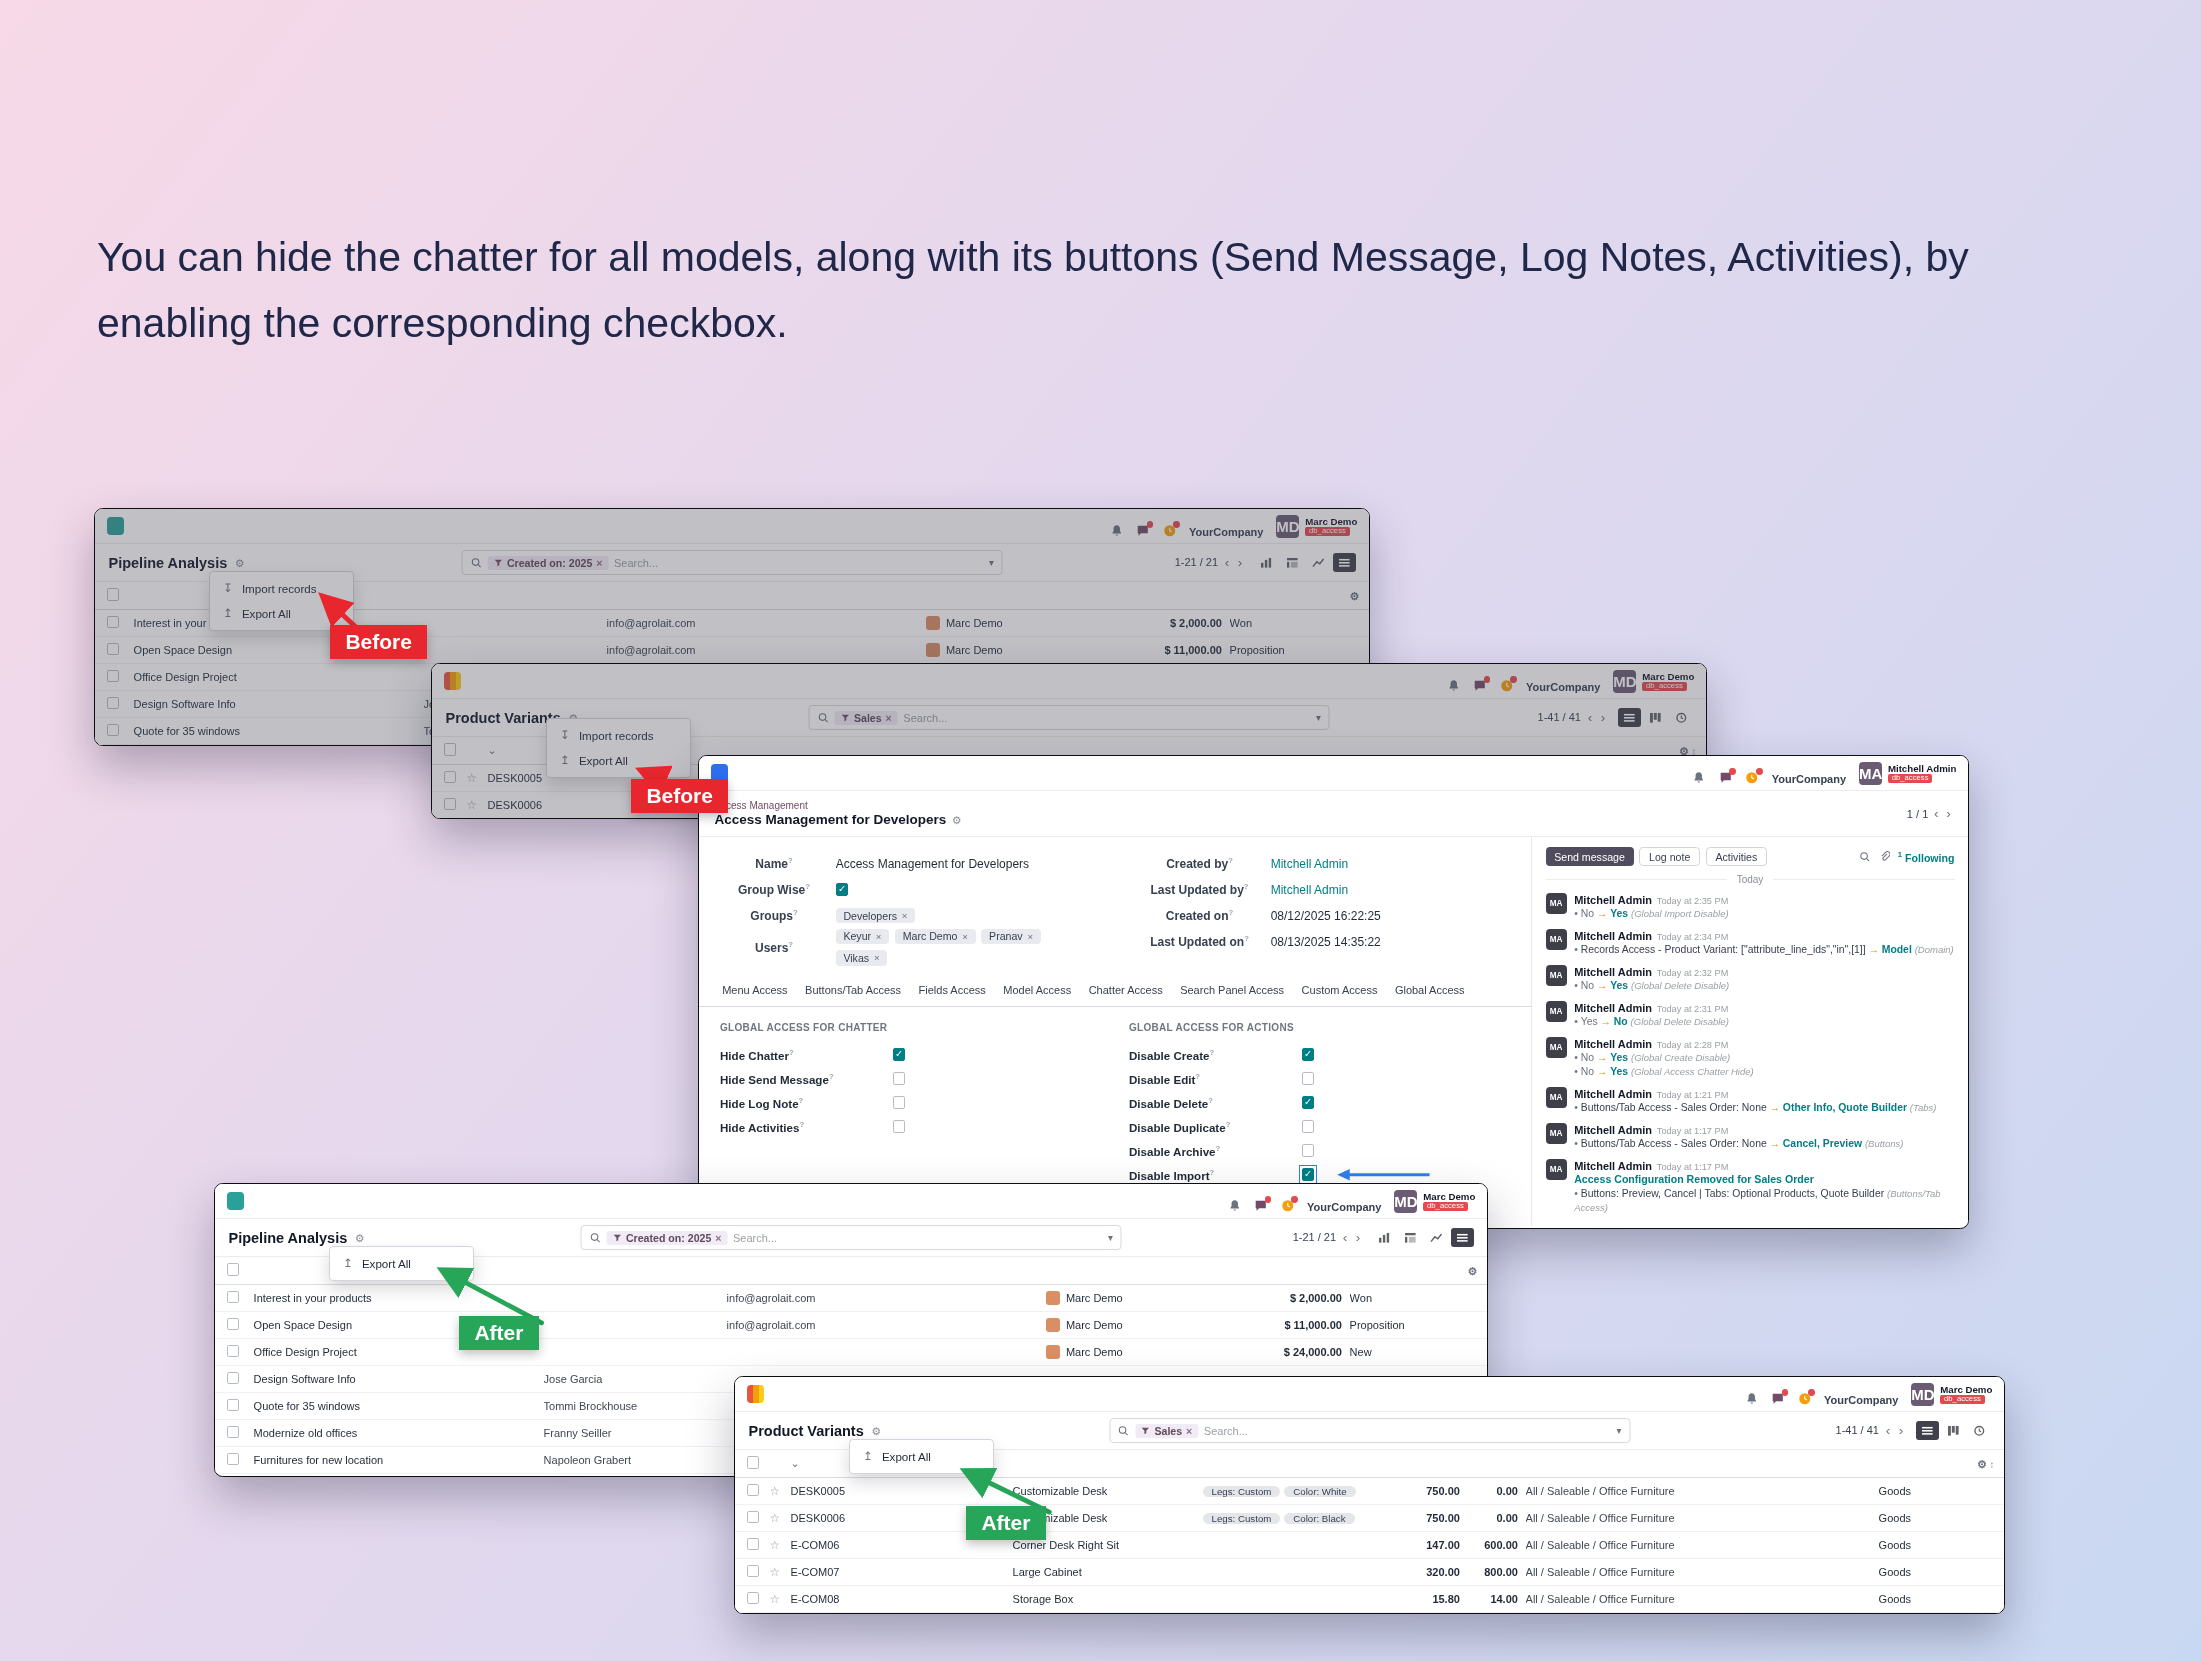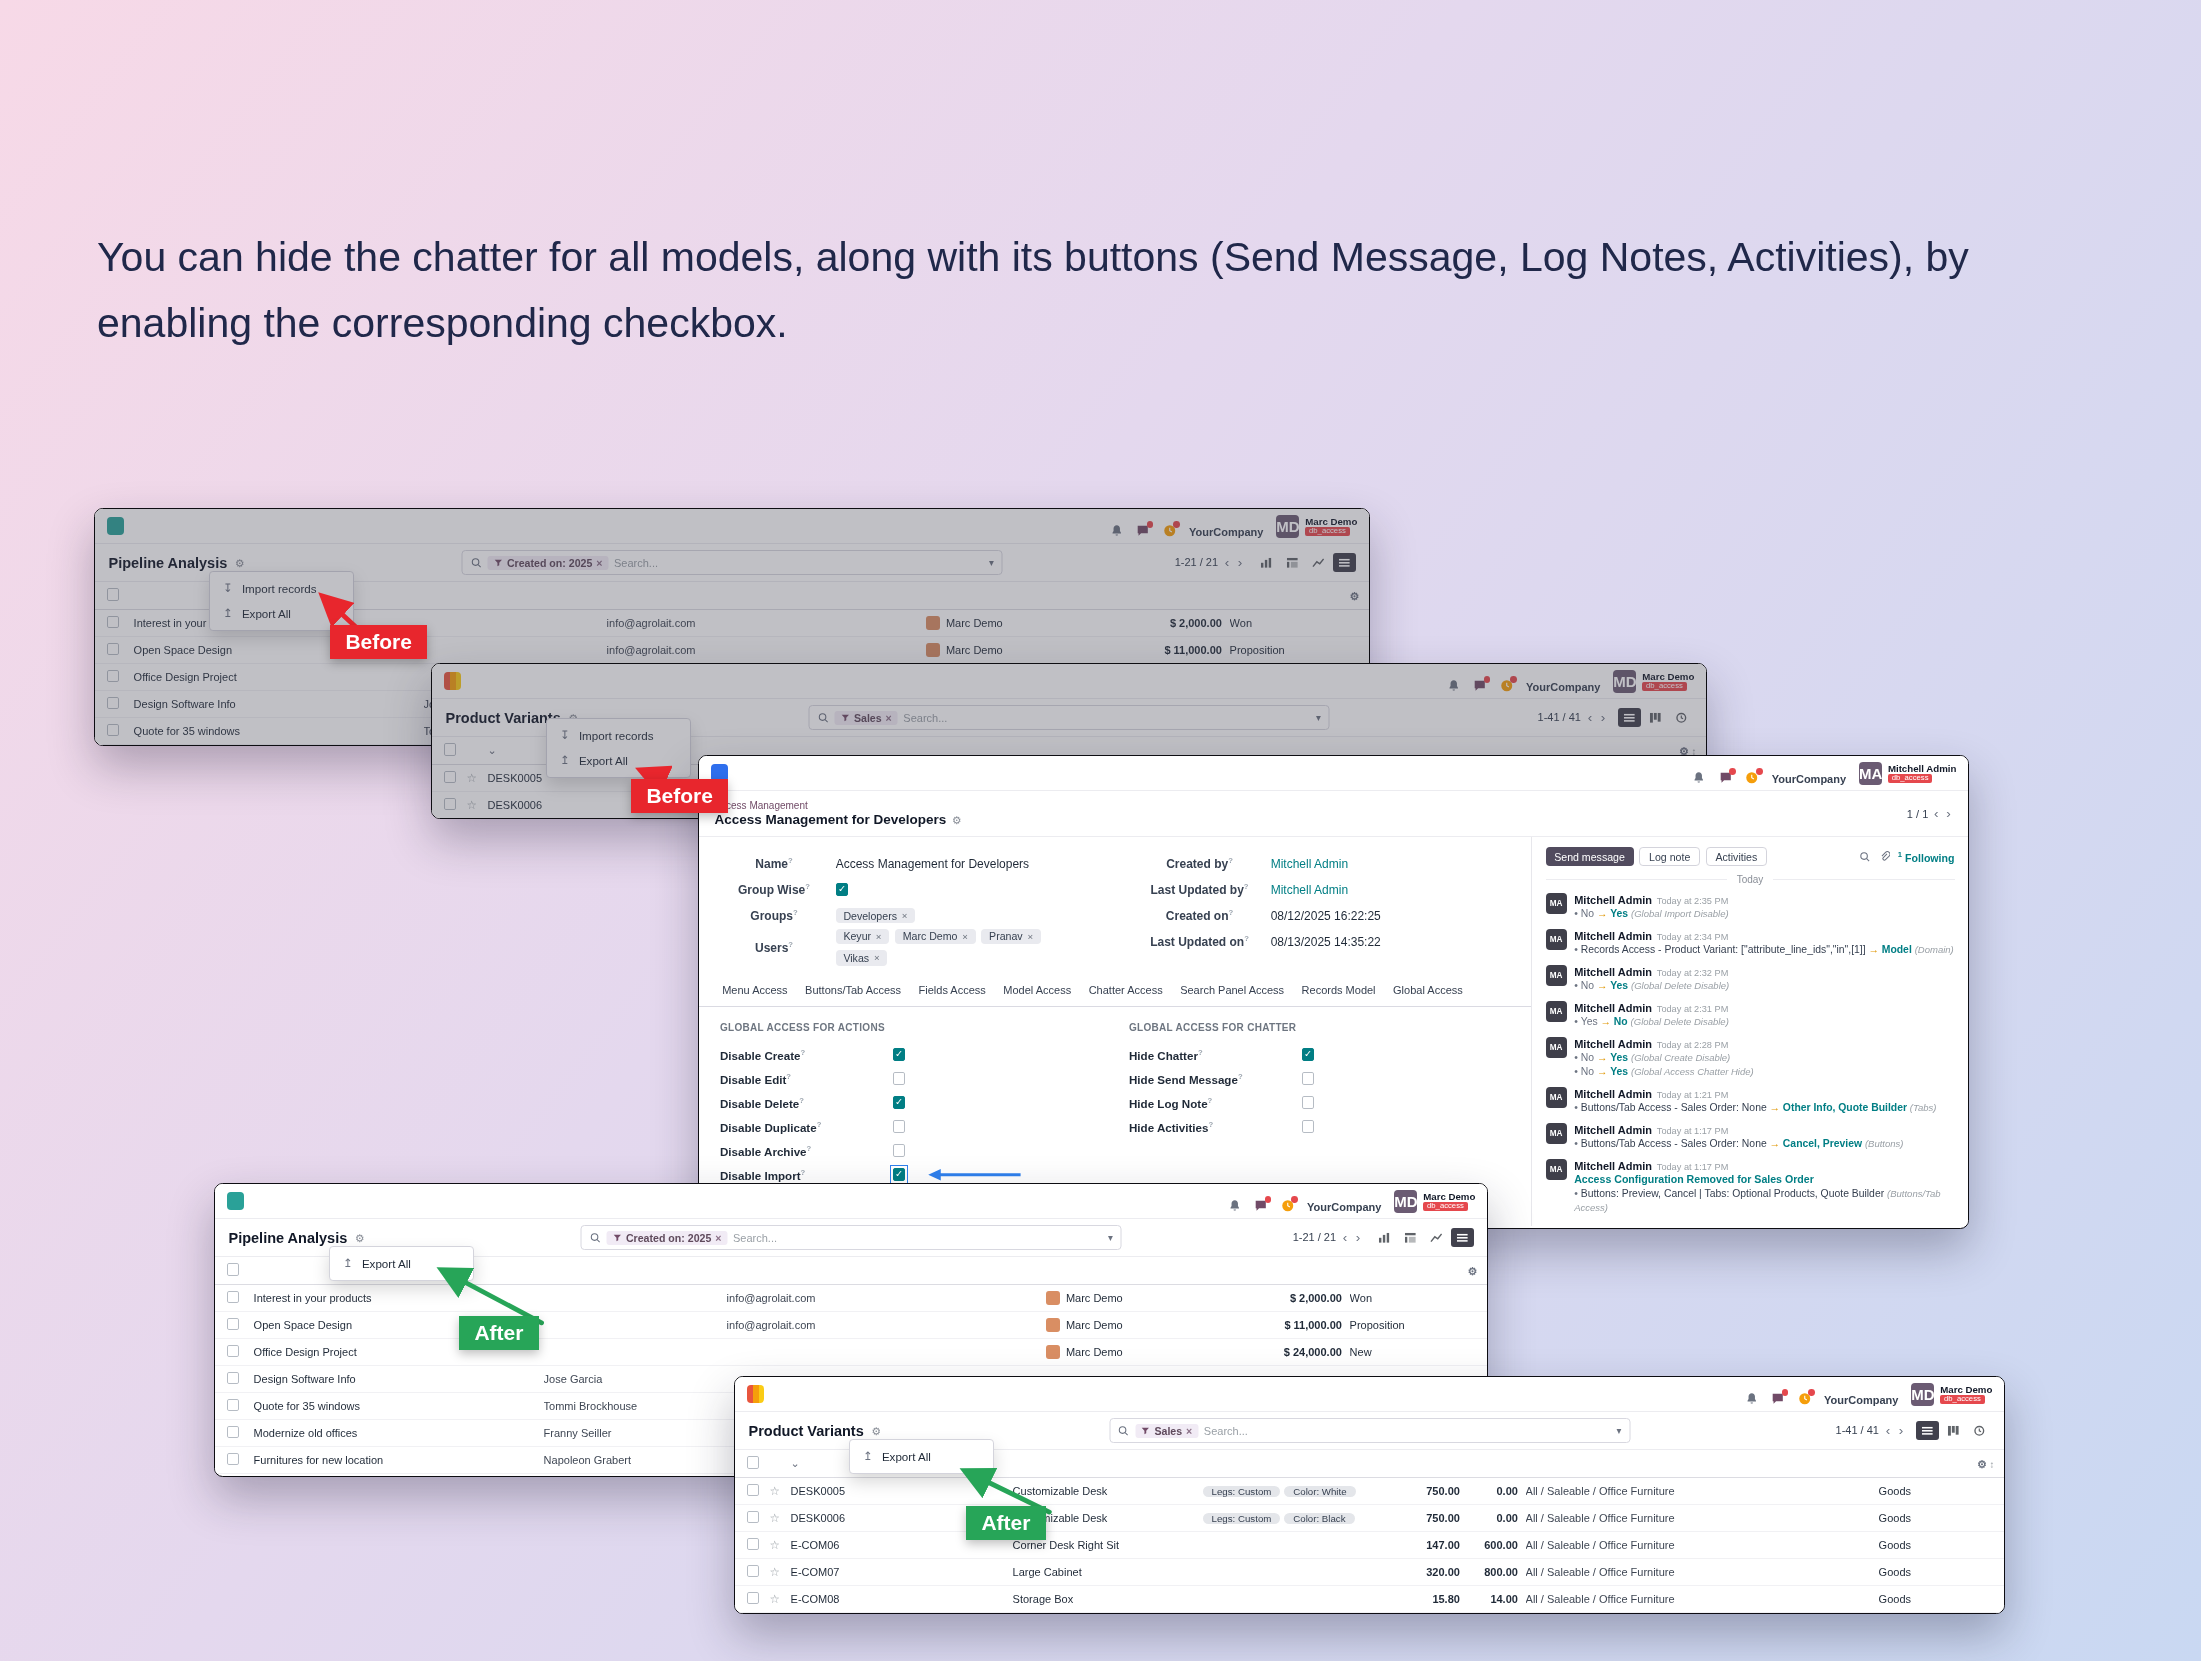--- a/index.html
+++ b/index.html
@@ -614,24 +614,57 @@
               </div>
           </div>
         </div>
         <div class="tabs">
             <span class="tab"><span>Menu Access</span></span>
             <span class="tab"><span>Buttons/Tab Access</span></span>
             <span class="tab"><span>Fields Access</span></span>
             <span class="tab"><span>Model Access</span></span>
             <span class="tab"><span>Chatter Access</span></span>
             <span class="tab"><span>Search Panel Access</span></span>
-            <span class="tab"><span>Records Model</span></span>
+            <span class="tab"><span>Custom Access</span></span>
             <span class="tab"><span>Global Access</span></span>
           </div>
         <div class="tabcontent">
+          <div class="setcol">
+            <div class="section-title">GLOBAL ACCESS FOR CHATTER</div>
+            <div>
+                <div class="check-row">
+    <span class="check-label"><span>Hide Chatter</span><sup>?</sup></span>
+    <span class="cbwrap">
+                    <span class="checkbox on"></span>
+                  </span>
+
+  </div>
+                <div class="check-row">
+    <span class="check-label"><span>Hide Send Message</span><sup>?</sup></span>
+    <span class="cbwrap">
+                    <span class="checkbox"></span>
+                  </span>
+
+  </div>
+                <div class="check-row">
+    <span class="check-label"><span>Hide Log Note</span><sup>?</sup></span>
+    <span class="cbwrap">
+                    <span class="checkbox"></span>
+                  </span>
+
+  </div>
+                <div class="check-row">
+    <span class="check-label"><span>Hide Activities</span><sup>?</sup></span>
+    <span class="cbwrap">
+                    <span class="checkbox"></span>
+                  </span>
+
+  </div>
+              </div>
+          </div>
           <div class="setcol">
             <div class="section-title">GLOBAL ACCESS FOR ACTIONS</div>
             <div>
                 <div class="check-row">
     <span class="check-label"><span>Disable Create</span><sup>?</sup></span>
     <span class="cbwrap">
                     <span class="checkbox on"></span>
                   </span>
 
   </div>
@@ -668,53 +701,20 @@
     <span class="cbwrap on">
                     <span class="checkbox on"></span>
                   </span>
     <svg class="blue-arrow on" width="97" height="15.4" viewBox="0 0 100 16">
                     <path d="M100 8 H14" stroke="#2f80ed" stroke-width="3"></path>
                     <path d="M17 2 L4 8 L17 14 Z" fill="#2f80ed"></path>
                   </svg>
   </div>
                 <div class="check-row">
     <span class="check-label"><span>Disable Export</span><sup>?</sup></span>
-    <span class="cbwrap">
-                    <span class="checkbox"></span>
-                  </span>
-
-  </div>
-              </div>
-          </div>
-          <div class="setcol">
-            <div class="section-title">GLOBAL ACCESS FOR CHATTER</div>
-            <div>
-                <div class="check-row">
-    <span class="check-label"><span>Hide Chatter</span><sup>?</sup></span>
-    <span class="cbwrap">
-                    <span class="checkbox on"></span>
-                  </span>
-
-  </div>
-                <div class="check-row">
-    <span class="check-label"><span>Hide Send Message</span><sup>?</sup></span>
-    <span class="cbwrap">
-                    <span class="checkbox"></span>
-                  </span>
-
-  </div>
-                <div class="check-row">
-    <span class="check-label"><span>Hide Log Note</span><sup>?</sup></span>
-    <span class="cbwrap">
-                    <span class="checkbox"></span>
-                  </span>
-
-  </div>
-                <div class="check-row">
-    <span class="check-label"><span>Hide Activities</span><sup>?</sup></span>
     <span class="cbwrap">
                     <span class="checkbox"></span>
                   </span>
 
   </div>
               </div>
           </div>
         </div>
       </div>
       <div class="chatter">

